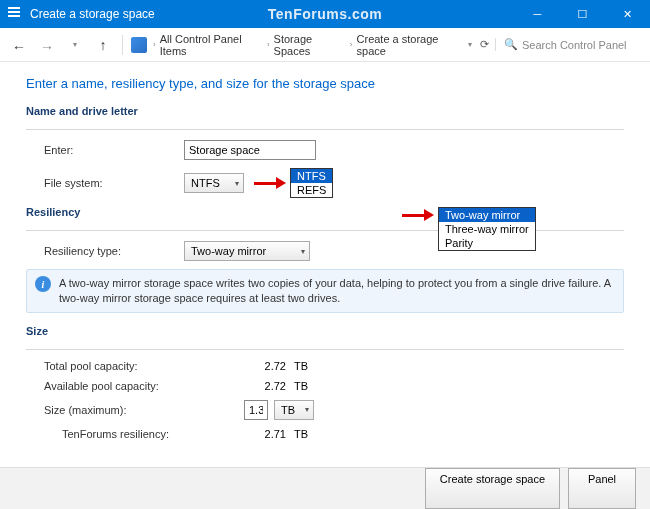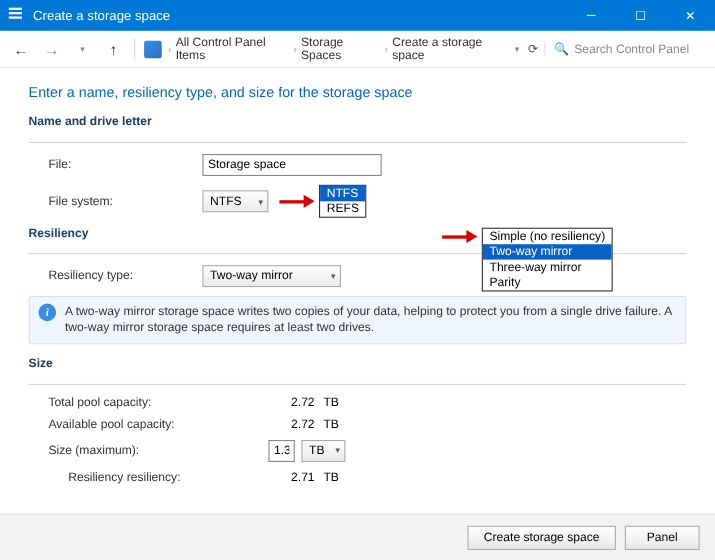--- a/index.html
+++ b/index.html
@@ -21,51 +21,52 @@
 .refresh-area { display: flex; align-items: center; gap: 8px; }
 .search-wrap { display: flex; align-items: center; border-left: 1px solid #ddd; padding-left: 8px; }
 .search-input { border: none; outline: none; font-size: 11px; width: 120px; color: #888; }
 .search-input::placeholder { color: #888; }
 .content { padding: 14px 26px 0 26px; height: calc(509px - 28px - 34px - 42px); overflow: hidden; }
 .main-heading { color: #0066cc; font-size: 13px; font-weight: normal; margin-bottom: 14px; }
 .section-title { color: #1a3e6e; font-size: 11px; padding-bottom: 2px; margin-bottom: 10px; font-weight: bold; }
 .section-line { border-bottom: 1px solid #d8d8d8; margin-bottom: 10px; }
 .row { display: flex; align-items: center; margin-bottom: 8px; }
 .row-label { width: 158px; padding-left: 18px; color: #333; }
-.text-input { border: 1px solid #888; padding: 2px 4px; font-size: 11px; height: 20px; width: 163px; }
+.text-input { border: 1px solid #888; padding: 2px 4px; font-size: 11px; height: 20px; width: 132px; }
 .text-input.small { width: 24px; }
 .dropdown { border: 1px solid #aaa; padding: 1px 18px 1px 6px; font-size: 11px; height: 20px; background: linear-gradient(#fdfdfd,#eaeaea); position: relative; display: inline-flex; align-items: center; min-width: 40px; }
 .dropdown::after { content: "▾"; position: absolute; right: 4px; font-size: 8px; color: #555; }
 .dropdown.mid { min-width: 60px; }
 .dropdown.wide { min-width: 126px; }
 .arrow { width: 32px; height: 16px; margin-left: 10px; position: relative; }
 .arrow-line { position: absolute; top: 7px; left: 0; right: 6px; height: 3px; background: #d00; }
 .arrow-head { position: absolute; right: 0; top: 2px; width: 0; height: 0; border-left: 10px solid #d00; border-top: 6px solid transparent; border-bottom: 6px solid transparent; }
 .popup { border: 1px solid #333; background: #fff; font-size: 11px; margin-left: 4px; }
 .popup-item { padding: 1px 6px; white-space: nowrap; }
 .popup-item.selected { background: #0a62c9; color: #fff; }
 .info-box { background: #eef5fc; border: 1px solid #cfe2f2; border-radius: 2px; padding: 6px 8px; display: flex; gap: 8px; margin: 6px 0 12px 0; }
 .info-icon { width: 16px; height: 16px; border-radius: 50%; background: #3b8de0; color: #fff; display: flex; align-items: center; justify-content: center; font-size: 10px; font-style: italic; font-weight: bold; flex-shrink: 0; font-family: Georgia, serif; }
 .info-text { color: #333; line-height: 1.35; }
 .val-col { width: 50px; text-align: right; padding-right: 8px; }
 .unit-col { text-align: left; }
-.footer { position: absolute; bottom: 0; left: 0; right: 0; height: 42px; background: #f2f2f2; border-top: 1px solid #ddd; display: flex; align-items: center; justify-content: flex-end; padding: 0 14px; gap: 8px; }
+.footer { position: absolute; bottom: 0; left: 0; right: 0; height: 42px; background: #f2f2f2; border-top: 1px solid #ddd; display: flex; justify-content: flex-end; padding: 0 14px; gap: 8px; }
 .btn { background: linear-gradient(#fdfdfd,#e8e8e8); border: 1px solid #adadad; padding: 4px 14px; font-size: 11px; min-width: 68px; text-align: center; }
 .res-wrap { position: absolute; left: 392px; top: 207px; display: flex; align-items: flex-start; }
 </style>
 </head>
 <body>
 
 <div class="titlebar">
   <div class="tb-icon">
       <div></div>
       <div></div>
       <div></div>
     </div>
   <div class="tb-title">Create a storage space</div>
+  <div class="watermark">TenForums.com</div>
   <div class="winbtns">
     <div class="winbtn">─</div>
     <div class="winbtn">☐</div>
     <div class="winbtn">✕</div>
   </div>
 </div>
 
 <div class="toolbar">
   <div class="navbtn enabled">←</div>
   <div class="navbtn">→</div>
@@ -91,21 +92,21 @@
   </div>
 </div>
 
 <div class="content">
   <div class="main-heading">Enter a name, resiliency type, and size for the storage space</div>
 
   <div class="section-title">Name and drive letter</div>
   <div class="section-line"></div>
 
   <div class="row">
-    <div class="row-label">File:</div>
+    <div class="row-label">Enter:</div>
     <input class="text-input" value="Storage space" style="">
   </div>
   <div class="row">
     <div class="row-label">File system:</div>
     <div class="dropdown mid">
         <span>NTFS</span>
       </div>
     <div class="arrow">
         <div class="arrow-line"></div>
         <div class="arrow-head"></div>
@@ -149,35 +150,34 @@
   <div class="row">
     <div class="row-label">Size (maximum):</div>
     <div style="width:60px"></div>
     <input class="text-input small" style="text-align: right;" value="1.36">
     <div style="width:6px"></div>
     <div class="dropdown">
         <span>TB</span>
       </div>
   </div>
   <div class="row">
-    <div class="row-label" style="padding-left:36px">Resiliency resiliency:</div>
+    <div class="row-label" style="padding-left:36px">TenForums resiliency:</div>
     <div style="width:60px"></div>
     <div class="val-col">2.71</div>
     <div class="unit-col">TB</div>
   </div>
 
 </div>
 
 <div class="res-wrap">
   <div class="arrow">
       <div class="arrow-line"></div>
       <div class="arrow-head"></div>
     </div>
   <div class="popup" style="margin-left:4px">
-    <div class="popup-item">Simple (no resiliency)</div>
     <div class="popup-item selected">Two-way mirror</div>
     <div class="popup-item">Three-way mirror</div>
     <div class="popup-item">Parity</div>
   </div>
 </div>
 
 <div class="footer">
   <div class="btn">Create storage space</div>
   <div class="btn">Panel</div>
 </div>

